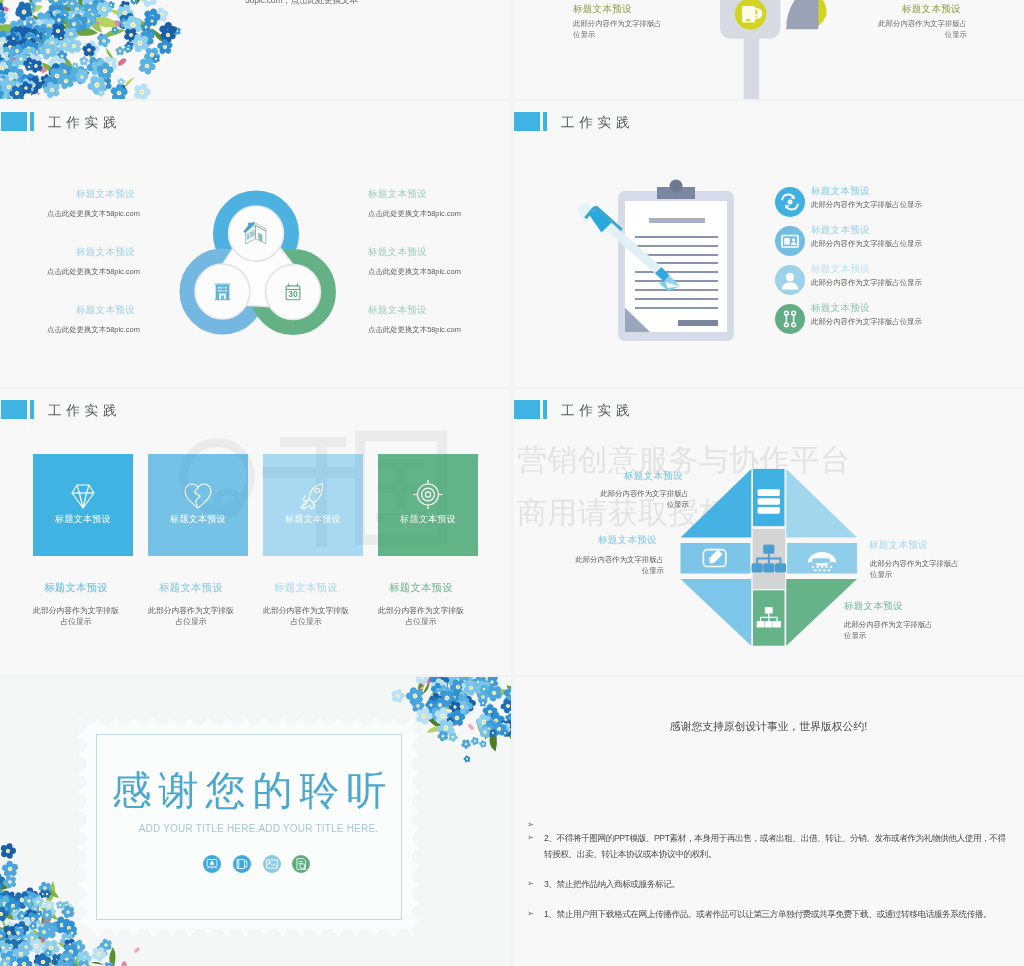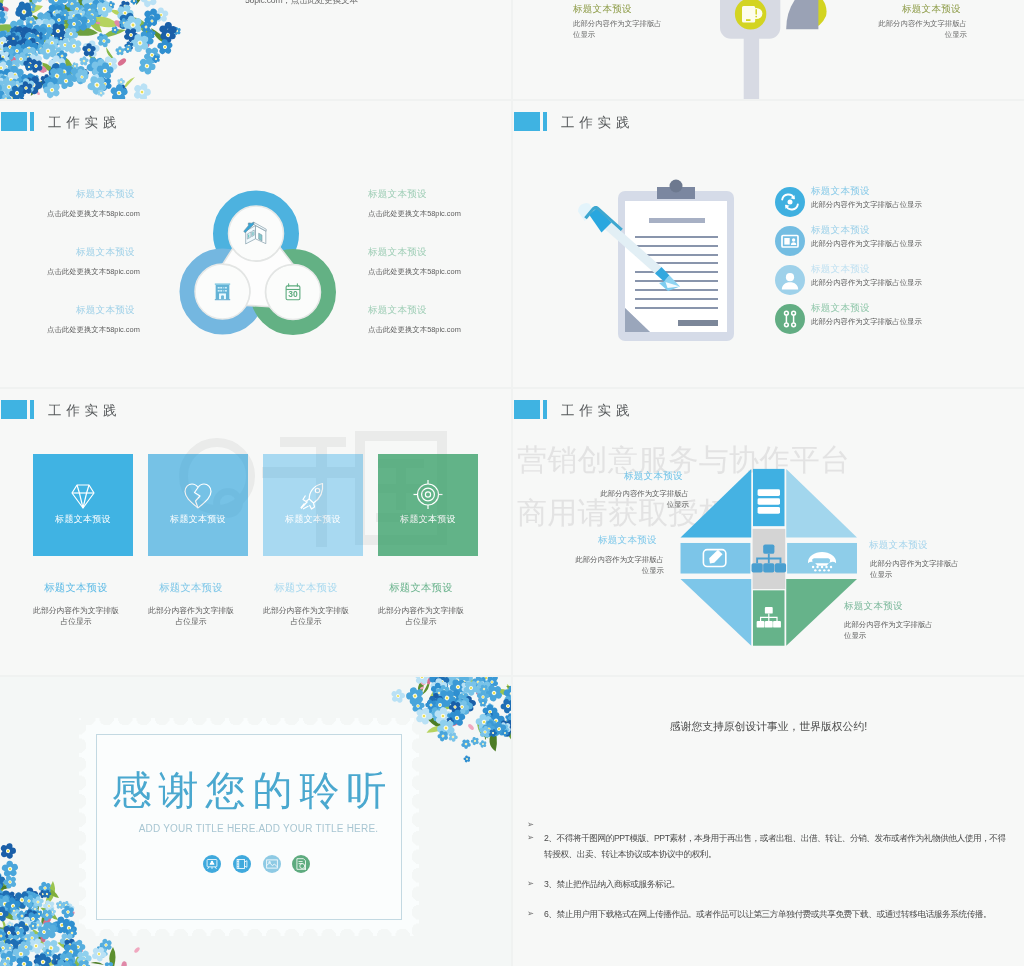--- a/index.html
+++ b/index.html
@@ -2865,17 +2865,17 @@
       <div class="cp-item">
         <span class="cp-arrow">➢</span>
         <span class="cp-text">2、不得将千图网的PPT模版、PPT素材，本身用于再出售，或者出租、出借、转让、分销、发布或者作为礼物供他人使用，不得转授权、出卖、转让本协议或本协议中的权利。</span>
       </div>
       <div class="cp-item">
         <span class="cp-arrow">➢</span>
         <span class="cp-text">3、禁止把作品纳入商标或服务标记。</span>
       </div>
       <div class="cp-item">
         <span class="cp-arrow">➢</span>
-        <span class="cp-text">6、禁止用户用下载格式在网上传播作品。或者作品可以让第三方单独付费或共享免费下载、或通过转移电话服务系统传播。</span>
+        <span class="cp-text">1、禁止用户用下载格式在网上传播作品。或者作品可以让第三方单独付费或共享免费下载、或通过转移电话服务系统传播。</span>
       </div>
     </div>
   </div>
 </div>
 
 </body></html>

